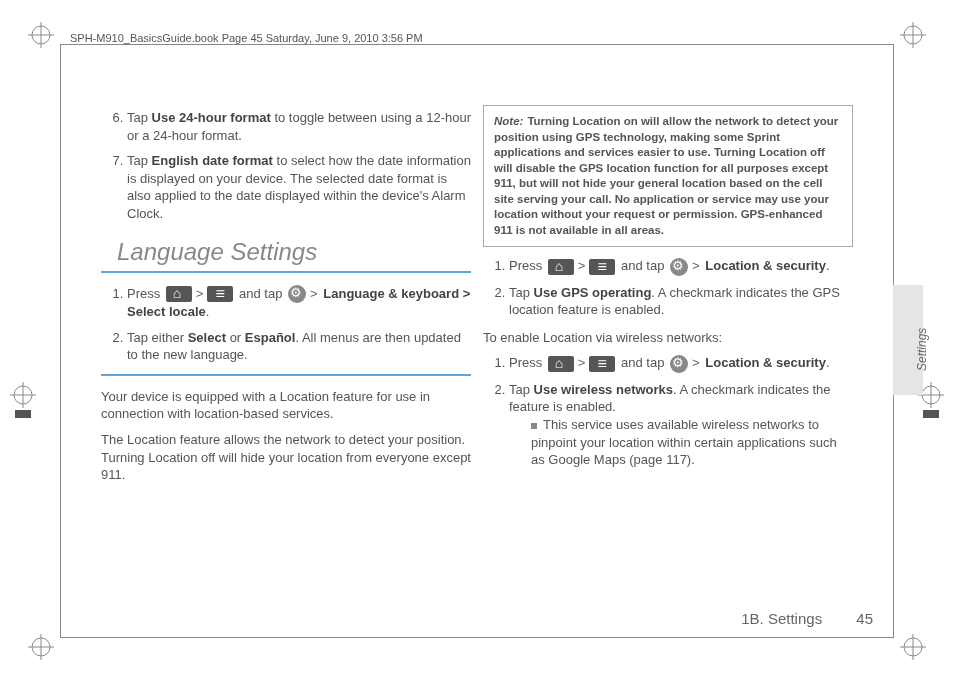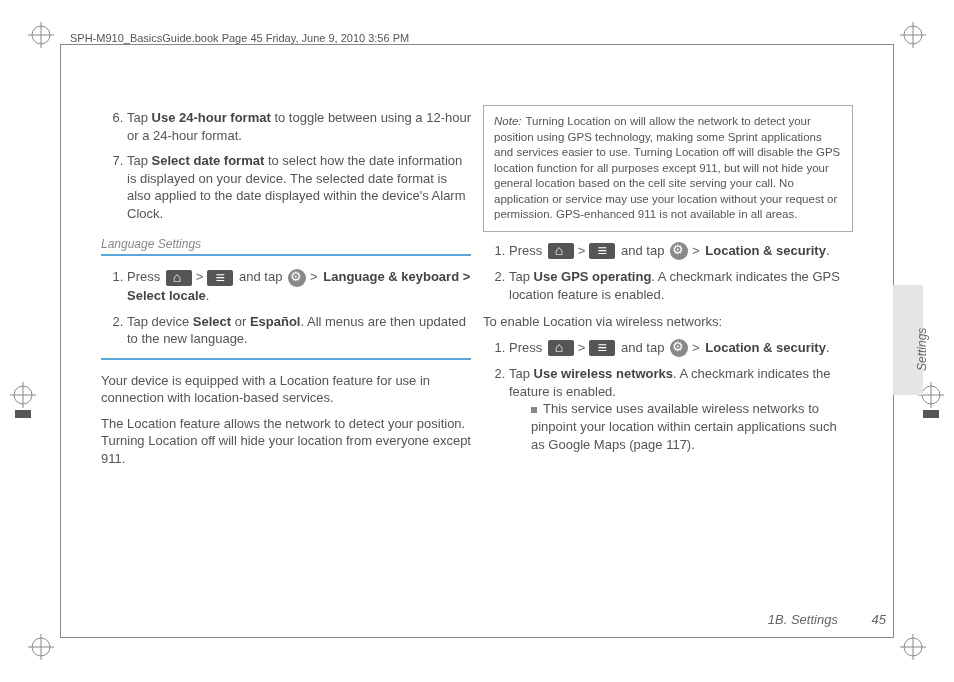--- a/index.html
+++ b/index.html
@@ -39,25 +39,25 @@
     display: flex;
     gap: 12px;
     height: 100%;
   }
   .col { flex: 1 1 0; font-size: 13px; line-height: 1.35; color: #555; }
   .col ol, .col p { margin: 0 0 8px 0; }
   ol.num { padding-left: 26px; margin: 4px 0 10px 0; }
   ol.num li { margin: 0 0 8px 0; }
   .b { font-weight: bold; color: #444; }
   h2.section {
-    font-size: 12px;
+    font-size: 24px;
     font-style: italic;
     font-weight: normal;
     color: #888;
-    margin: 14px 0 2px 0;
+    margin: 14px 0 2px 16px;
   }
   .rule {
     height: 2px; background: #5aa7d8; margin-bottom: 12px;
   }
   .icon {
     display: inline-block;
     vertical-align: middle;
     width: 26px; height: 16px;
     background: #555;
     border-radius: 2px;
@@ -76,20 +76,21 @@
   .icon.gear::before {
     content:"⚙"; color:#fff; position:absolute; top:-1px; left:2px; font-size:13px;
   }
   .gt { display:inline-block; margin: 0 2px; color:#666;}
   .note-box {
     border: 1px solid #aaa;
     padding: 8px 10px;
     font-size: 11.5px;
     line-height: 1.35;
     margin-bottom: 10px;
+    font-weight: bold;
   }
   .note-box .note-lbl { font-style: italic; margin-right: 4px; }
   .side-tab {
     position: absolute;
     right: -30px;
     top: 240px;
     width: 30px;
     height: 110px;
     background: #e5e5e5;
   }
@@ -97,23 +98,22 @@
     position: absolute;
     transform: rotate(-90deg);
     transform-origin: left top;
     left: 22px; top: 86px;
     font-style: italic;
     font-size: 12px;
     color: #666;
   }
   .footer {
     position: absolute;
-    bottom: 10px; right: 7px;
-    font-size: 13px;
-    font-style: italic;
+    bottom: 10px; right: 20px;
+    font-size: 15px;
     color: #666;
   }
   .footer .sec { margin-right: 30px; }
   .sq { display:inline-block; width:6px; height:6px;background:#888;vertical-align:middle;margin-right:6px;}
   .sub { padding-left: 22px; }
 </style>
 </head>
 <body>
 
 <div class="corner tl"><svg viewBox="0 0 26 26">
@@ -142,51 +142,51 @@
       <line x1="0" y1="13" x2="26" y2="13" stroke="#888"></line>
       <rect x="5" y="28" width="16" height="8" fill="#555"></rect>
     </svg></div>
 <div class="sidemark mr"><svg viewBox="0 0 26 40">
       <circle cx="13" cy="13" r="9" fill="none" stroke="#888"></circle>
       <line x1="13" y1="0" x2="13" y2="26" stroke="#888"></line>
       <line x1="0" y1="13" x2="26" y2="13" stroke="#888"></line>
       <rect x="5" y="28" width="16" height="8" fill="#555"></rect>
     </svg></div>
 
-<div class="header-line">SPH-M910_BasicsGuide.book  Page 45  Friday, June 9, 2010  3:56 PM</div>
+<div class="header-line">SPH-M910_BasicsGuide.book  Page 45  Saturday, June 9, 2010  3:56 PM</div>
 
 <div class="outer-box">
   <div class="side-tab">
       <span>Settings</span>
     </div>
 
   <div class="columns">
 
     <div class="col">
       <ol class="num" start="6">
         <li>
           <span>Tap </span><span class="b">Use 24-hour format</span><span> to toggle between using a 12-hour or a 24-hour format.</span>
         </li>
         <li>
-          <span>Tap </span><span class="b">Select date format</span><span> to select how the date information is displayed on your device. The selected date format is also applied to the date displayed within the device's Alarm Clock.</span>
+          <span>Tap </span><span class="b">English date format</span><span> to select how the date information is displayed on your device. The selected date format is also applied to the date displayed within the device's Alarm Clock.</span>
         </li>
       </ol>
 
       <h2 class="section">Language Settings</h2>
       <div class="rule"></div>
       <ol class="num">
         <li>
           <span>Press </span>
           <span class="icon home"></span><span class="gt">&gt;</span><span class="icon menu"></span>
           <span> and tap </span>
           <span class="icon gear"></span><span class="gt">&gt;</span>
           <span class="b">Language &amp; keyboard &gt; Select locale</span><span>.</span>
         </li>
         <li>
-          <span>Tap device </span><span class="b">Select</span><span> or </span><span class="b">Español</span><span>. All menus are then updated to the new language.</span>
+          <span>Tap either </span><span class="b">Select</span><span> or </span><span class="b">Español</span><span>. All menus are then updated to the new language.</span>
         </li>
       </ol>
 
       <div class="rule"></div>
       <p>Your device is equipped with a Location feature for use in connection with location-based services.</p>
       <p>The Location feature allows the network to detect your position. Turning Location off will hide your location from everyone except 911.</p>
     </div>
 
     <div class="col">
       <div class="note-box">

